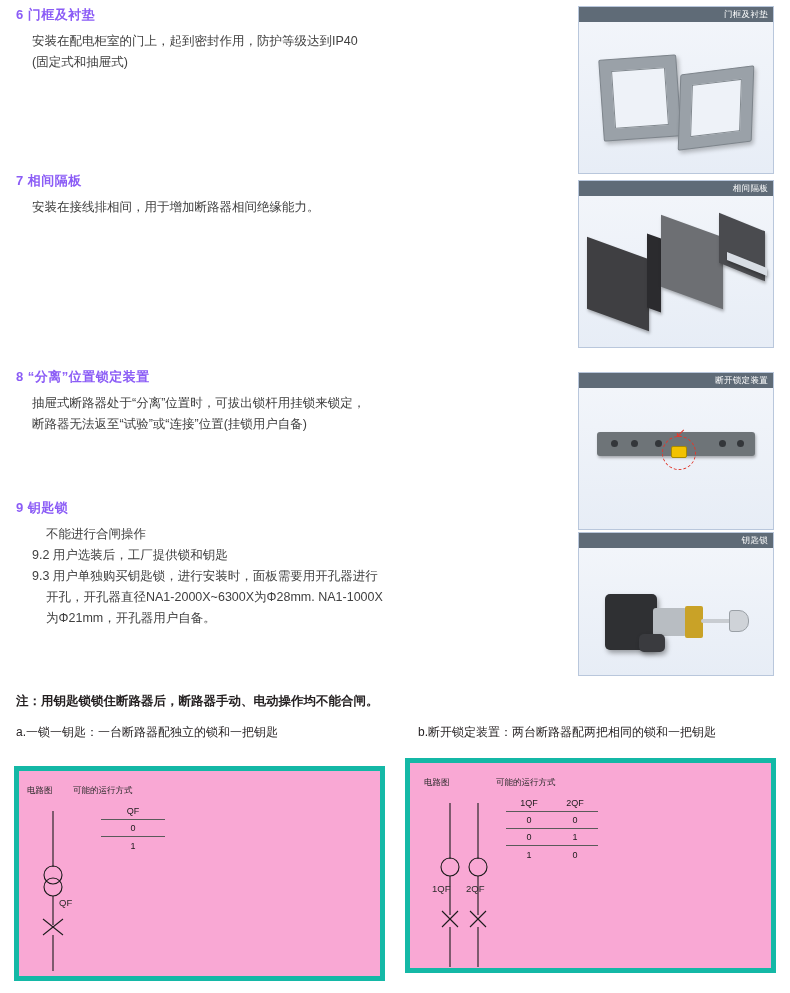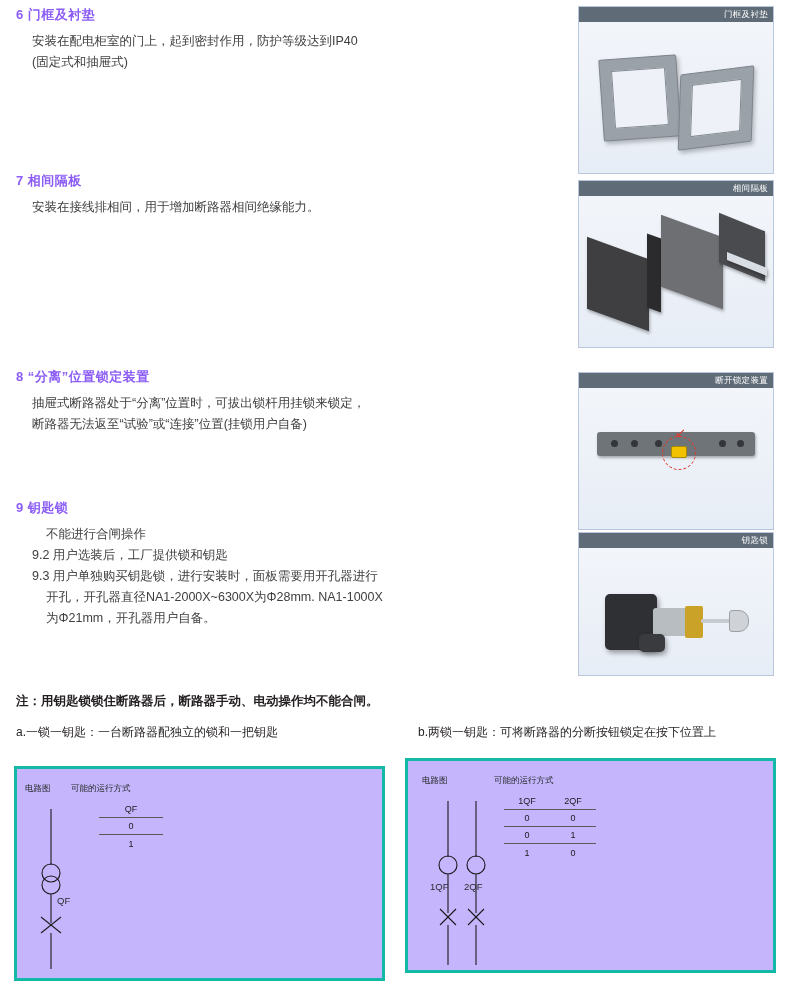--- a/index.html
+++ b/index.html
@@ -160,22 +160,22 @@
   }
   
   .subcap {
     position: absolute;
     font-size: 12px;
     color: #231f20;
   }
   
   .dbox {
     position: absolute;
-    border: 3px solid #14b8a6;
-    background: #c4b5fd;
+    border: 5px solid #14b8a6;
+    background: #f9a8d4;
     width: 371px;
     height: 215px;
   }
   .dlabel {
     position: absolute;
     font-size: 8.5px;
     color: #2a2a2a;
   }
   .tbl {
     position: absolute;
@@ -286,21 +286,21 @@
       <div class="lockbody" style="left:26px; top:46px; width:52px; height:56px;"></div>
       <div class="cyl" style="left:74px; top:60px; width:34px; height:28px;"></div>
       <div class="brass" style="left:106px; top:58px; width:18px; height:32px;"></div>
       <div class="keyshaft" style="left:122px; top:71px; width:34px;"></div>
       <div class="keyhead" style="left:150px; top:62px;"></div>
       <div class="lockbody" style="left:60px; top:86px; width:26px; height:18px; background:#3a3b3f;"></div>
     </div>
   </div>
 
   <div class="subcap" style="left:16px; top:724px; width:400px;">a.一锁一钥匙：一台断路器配独立的锁和一把钥匙</div>
-  <div class="subcap" style="left:418px; top:724px; width:370px;">b.两锁一钥匙：可将断路器的分断按钮锁定在按下位置上</div>
+  <div class="subcap" style="left:418px; top:724px; width:370px;">b.断开锁定装置：两台断路器配两把相同的锁和一把钥匙</div>
 
   <div class="dbox" style="left:14px; top:766px;">
     <div class="dlabel" style="left:8px; top:14px;">电路图</div>
     <div class="dlabel" style="left:54px; top:14px;">可能的运行方式</div>
 
     <div class="tbl w1" style="left:82px; top:32px;">
       <div class="row">
         <span>QF</span>
       </div>
       <div class="row">

